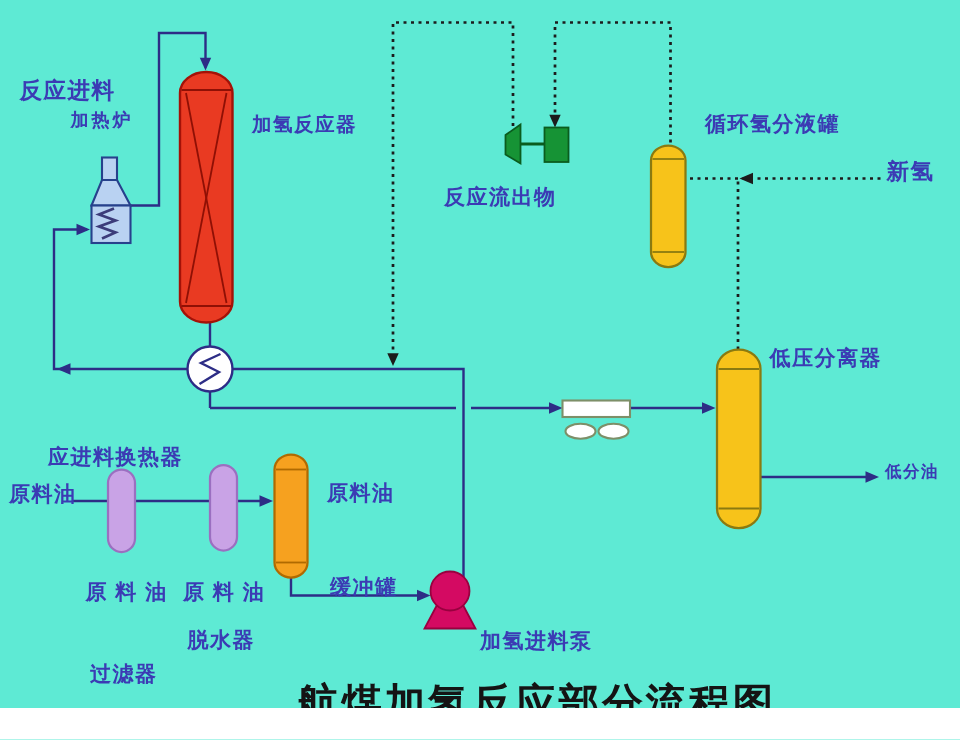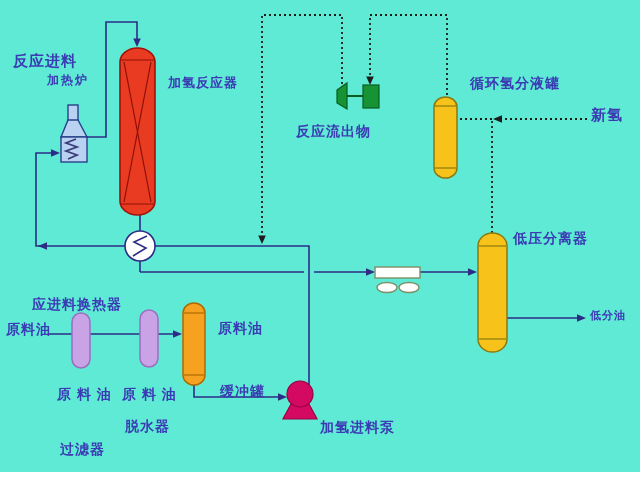--- a/index.html
+++ b/index.html
@@ -134,14 +134,15 @@
   <div class="lbl" style="left:32px;top:297px;">应进料换热器</div>
   <div class="lbl" style="left:6px;top:322px;">原料油</div>
   <div class="lbl" style="left:57px;top:387px;">原 料 油</div>
   <div class="lbl" style="left:60px;top:442px;">过滤器</div>
   <div class="lbl" style="left:122px;top:387px;">原 料 油</div>
   <div class="lbl" style="left:125px;top:419px;text-align:right;">脱水器</div>
   <div class="lbl" style="left:218px;top:321px;">原料油</div>
   <div class="lbl" style="left:220px;top:352px;margin-top:32px;">缓冲罐</div>
   <div class="lbl" style="left:320px;top:408px;margin-top:12px;">加氢进料泵</div>
 
+  <div class="title">航煤加氢反应部分流程图</div>
   <div class="bottom-rule"></div>
 </div>
 
 </body></html>

